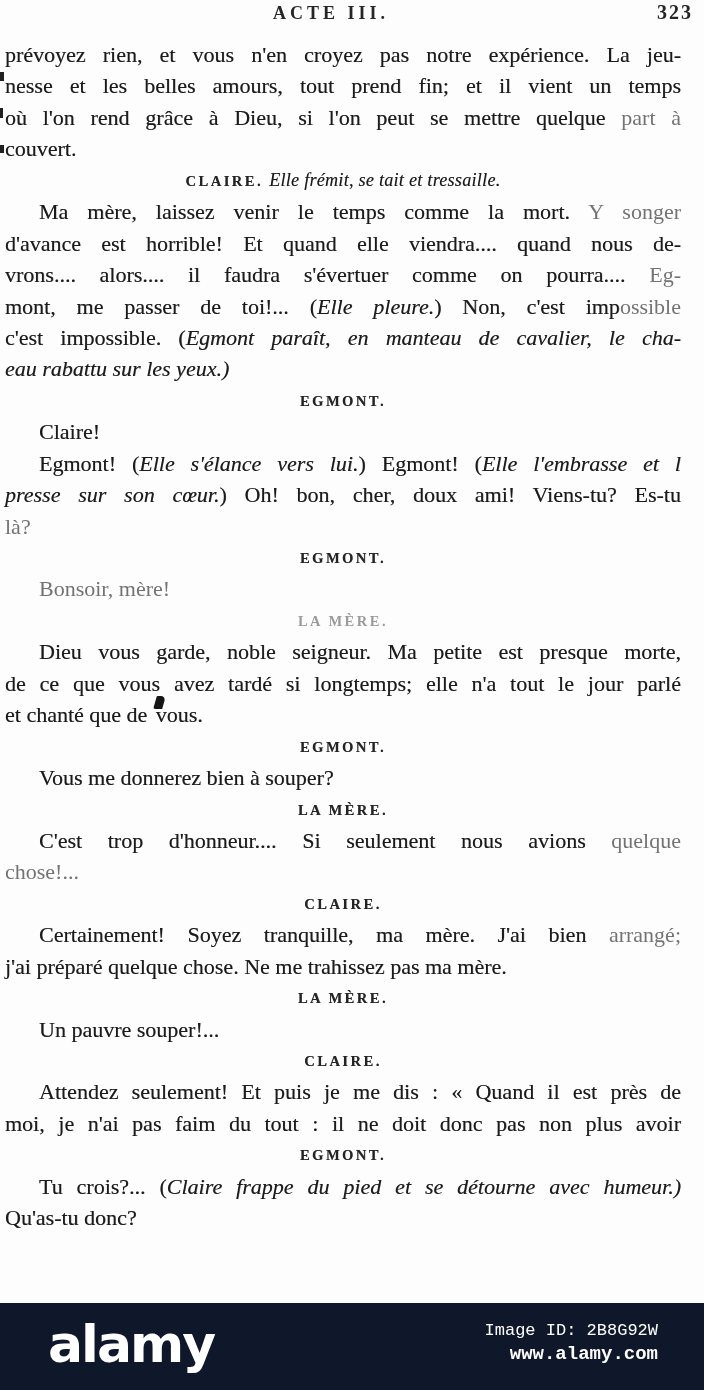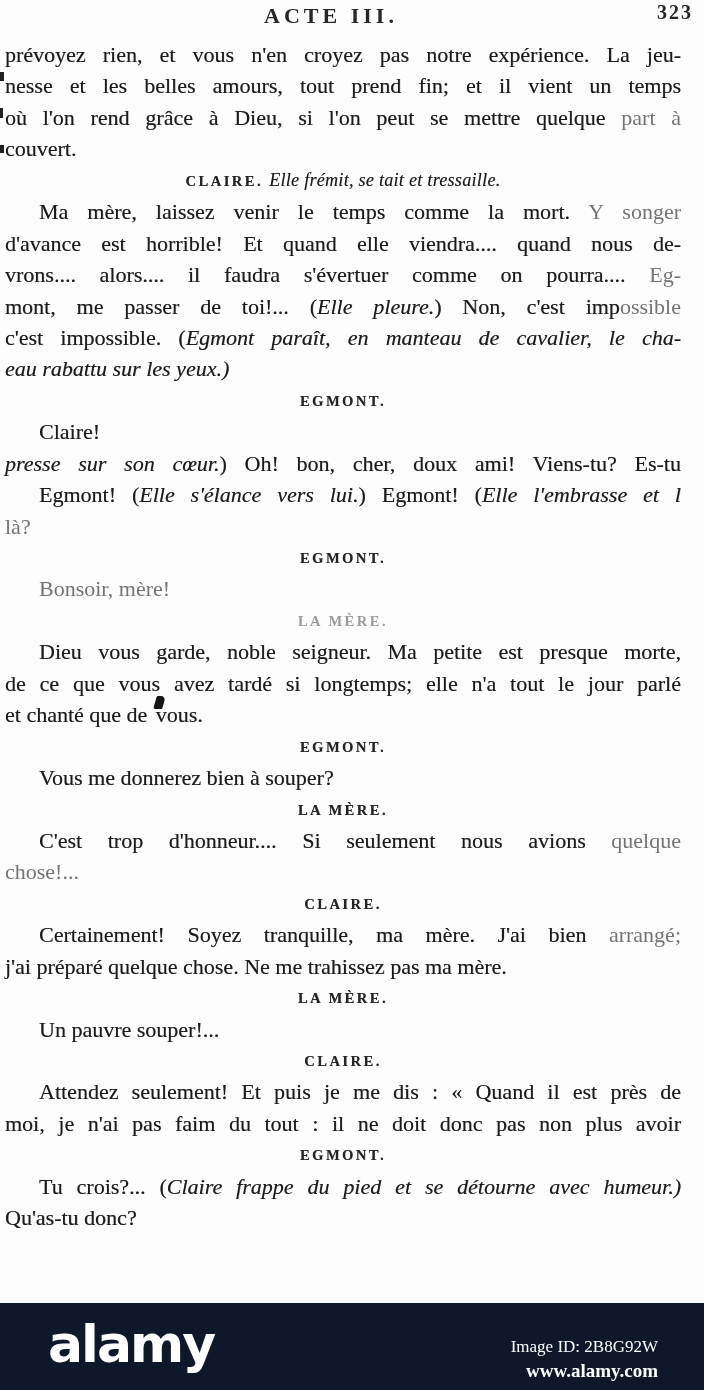--- a/index.html
+++ b/index.html
@@ -6,21 +6,21 @@
   .page {
     position:relative; width:704px; height:1390px;
     background:#fdfdfd; overflow:hidden;
     font-family:"Liberation Serif", serif;
     color:#1b1b1b;
   }
   
   .pagehead { position:relative; height:36px; padding-top:3px; text-align:center; }
   .acte {
     display:inline-block; margin-right:42px;
-    font-size:22px; font-weight:700; letter-spacing:4px; color:#262626;
+    font-size:18px; font-weight:700; letter-spacing:4px; color:#262626;
   }
   .pnum {
     position:absolute; right:11px; top:1px;
     font-size:20px; font-weight:700; letter-spacing:2px; color:#262626;
   }
   
   .text-area {
     padding:0 23px 0 5px; font-size:22px;
     text-shadow:0.3px 0.3px 0.4px rgba(25,25,25,0.5);
   }
@@ -40,22 +40,22 @@
   }
   .scan-speck { position:absolute; left:0; background:#202020; }
   
   .alamy-bar { position:absolute; left:0; right:0; top:1303px; bottom:0; background:#000; }
   .alamy-logo {
     position:absolute; left:48px; top:13px;
     font-family:"DejaVu Sans", sans-serif; font-weight:700;
     font-size:52px; line-height:56px; letter-spacing:-2px; color:#fff;
   }
   .wm-right {
-    position:absolute; right:46px; top:32px; text-align:right;
-    color:#fff; font-family:Liberation Serif, serif;
+    position:absolute; right:46px; top:16px; text-align:right;
+    color:#fff; font-family:Liberation Mono, monospace;
   }
   .wm-id  { font-size:17px; line-height:23px; font-weight:400; }
   .wm-url { font-size:19px; line-height:25px; font-weight:700;margin-left:46px; }
 </style>
 </head>
 <body>
 
 <div class="page">
 
   <div class="pagehead">
@@ -70,22 +70,22 @@
       <div class="line body"><span class="">couvert.</span></div>
       <div class="line heading"><span class="sc">CLAIRE. </span><span class="it">Elle frémit, se tait et tressaille.</span></div>
       <div class="line body indent just"><span class="">Ma mère, laissez venir le temps comme la mort. </span><span class="faded">Y songer</span></div>
       <div class="line body just"><span class="">d'avance est horrible! Et quand elle viendra.... quand nous de-</span></div>
       <div class="line body just"><span class="">vrons.... alors.... il faudra s'évertuer comme on pourra.... </span><span class="faded">Eg-</span></div>
       <div class="line body just"><span class="">mont, me passer de toi!... (</span><span class="it">Elle pleure.</span><span class="">) Non, c'est imp</span><span class="faded">ossible</span></div>
       <div class="line body just"><span class="">c'est impossible. (</span><span class="it">Egmont paraît, en manteau de cavalier, le cha-</span></div>
       <div class="line body"><span class="it">eau rabattu sur les yeux.)</span></div>
       <div class="line heading"><span class="sc">EGMONT.</span></div>
       <div class="line body indent"><span class="">Claire!</span></div>
+      <div class="line body indent just"><span class="">Egmont! (</span><span class="it">Elle s'élance vers lui.</span><span class="">) Egmont! (</span><span class="it">Elle l'embrasse et l</span></div>
       <div class="line body just"><span class="it">presse sur son cœur.</span><span class="">) Oh! bon, cher, doux ami! Viens-tu? Es-tu</span></div>
-      <div class="line body indent just"><span class="">Egmont! (</span><span class="it">Elle s'élance vers lui.</span><span class="">) Egmont! (</span><span class="it">Elle l'embrasse et l</span></div>
       <div class="line body"><span class="faded">là?</span></div>
       <div class="line heading"><span class="sc">EGMONT.</span></div>
       <div class="line body indent"><span class="faded">Bonsoir, mère!</span></div>
       <div class="line heading"><span class="faded sc">LA MÈRE.</span></div>
       <div class="line body indent just"><span class="">Dieu vous garde, noble seigneur. Ma petite est presque morte,</span></div>
       <div class="line body just"><span class="">de ce que vous avez tardé si longtemps; elle n'a tout le jour parlé</span></div>
       <div class="line body"><span class="">et chanté que de </span><span class="ink-mark"></span><span class="">vous.</span></div>
       <div class="line heading"><span class="sc">EGMONT.</span></div>
       <div class="line body indent"><span class="">Vous me donnerez bien à souper?</span></div>
       <div class="line heading"><span class="sc">LA MÈRE.</span></div>

